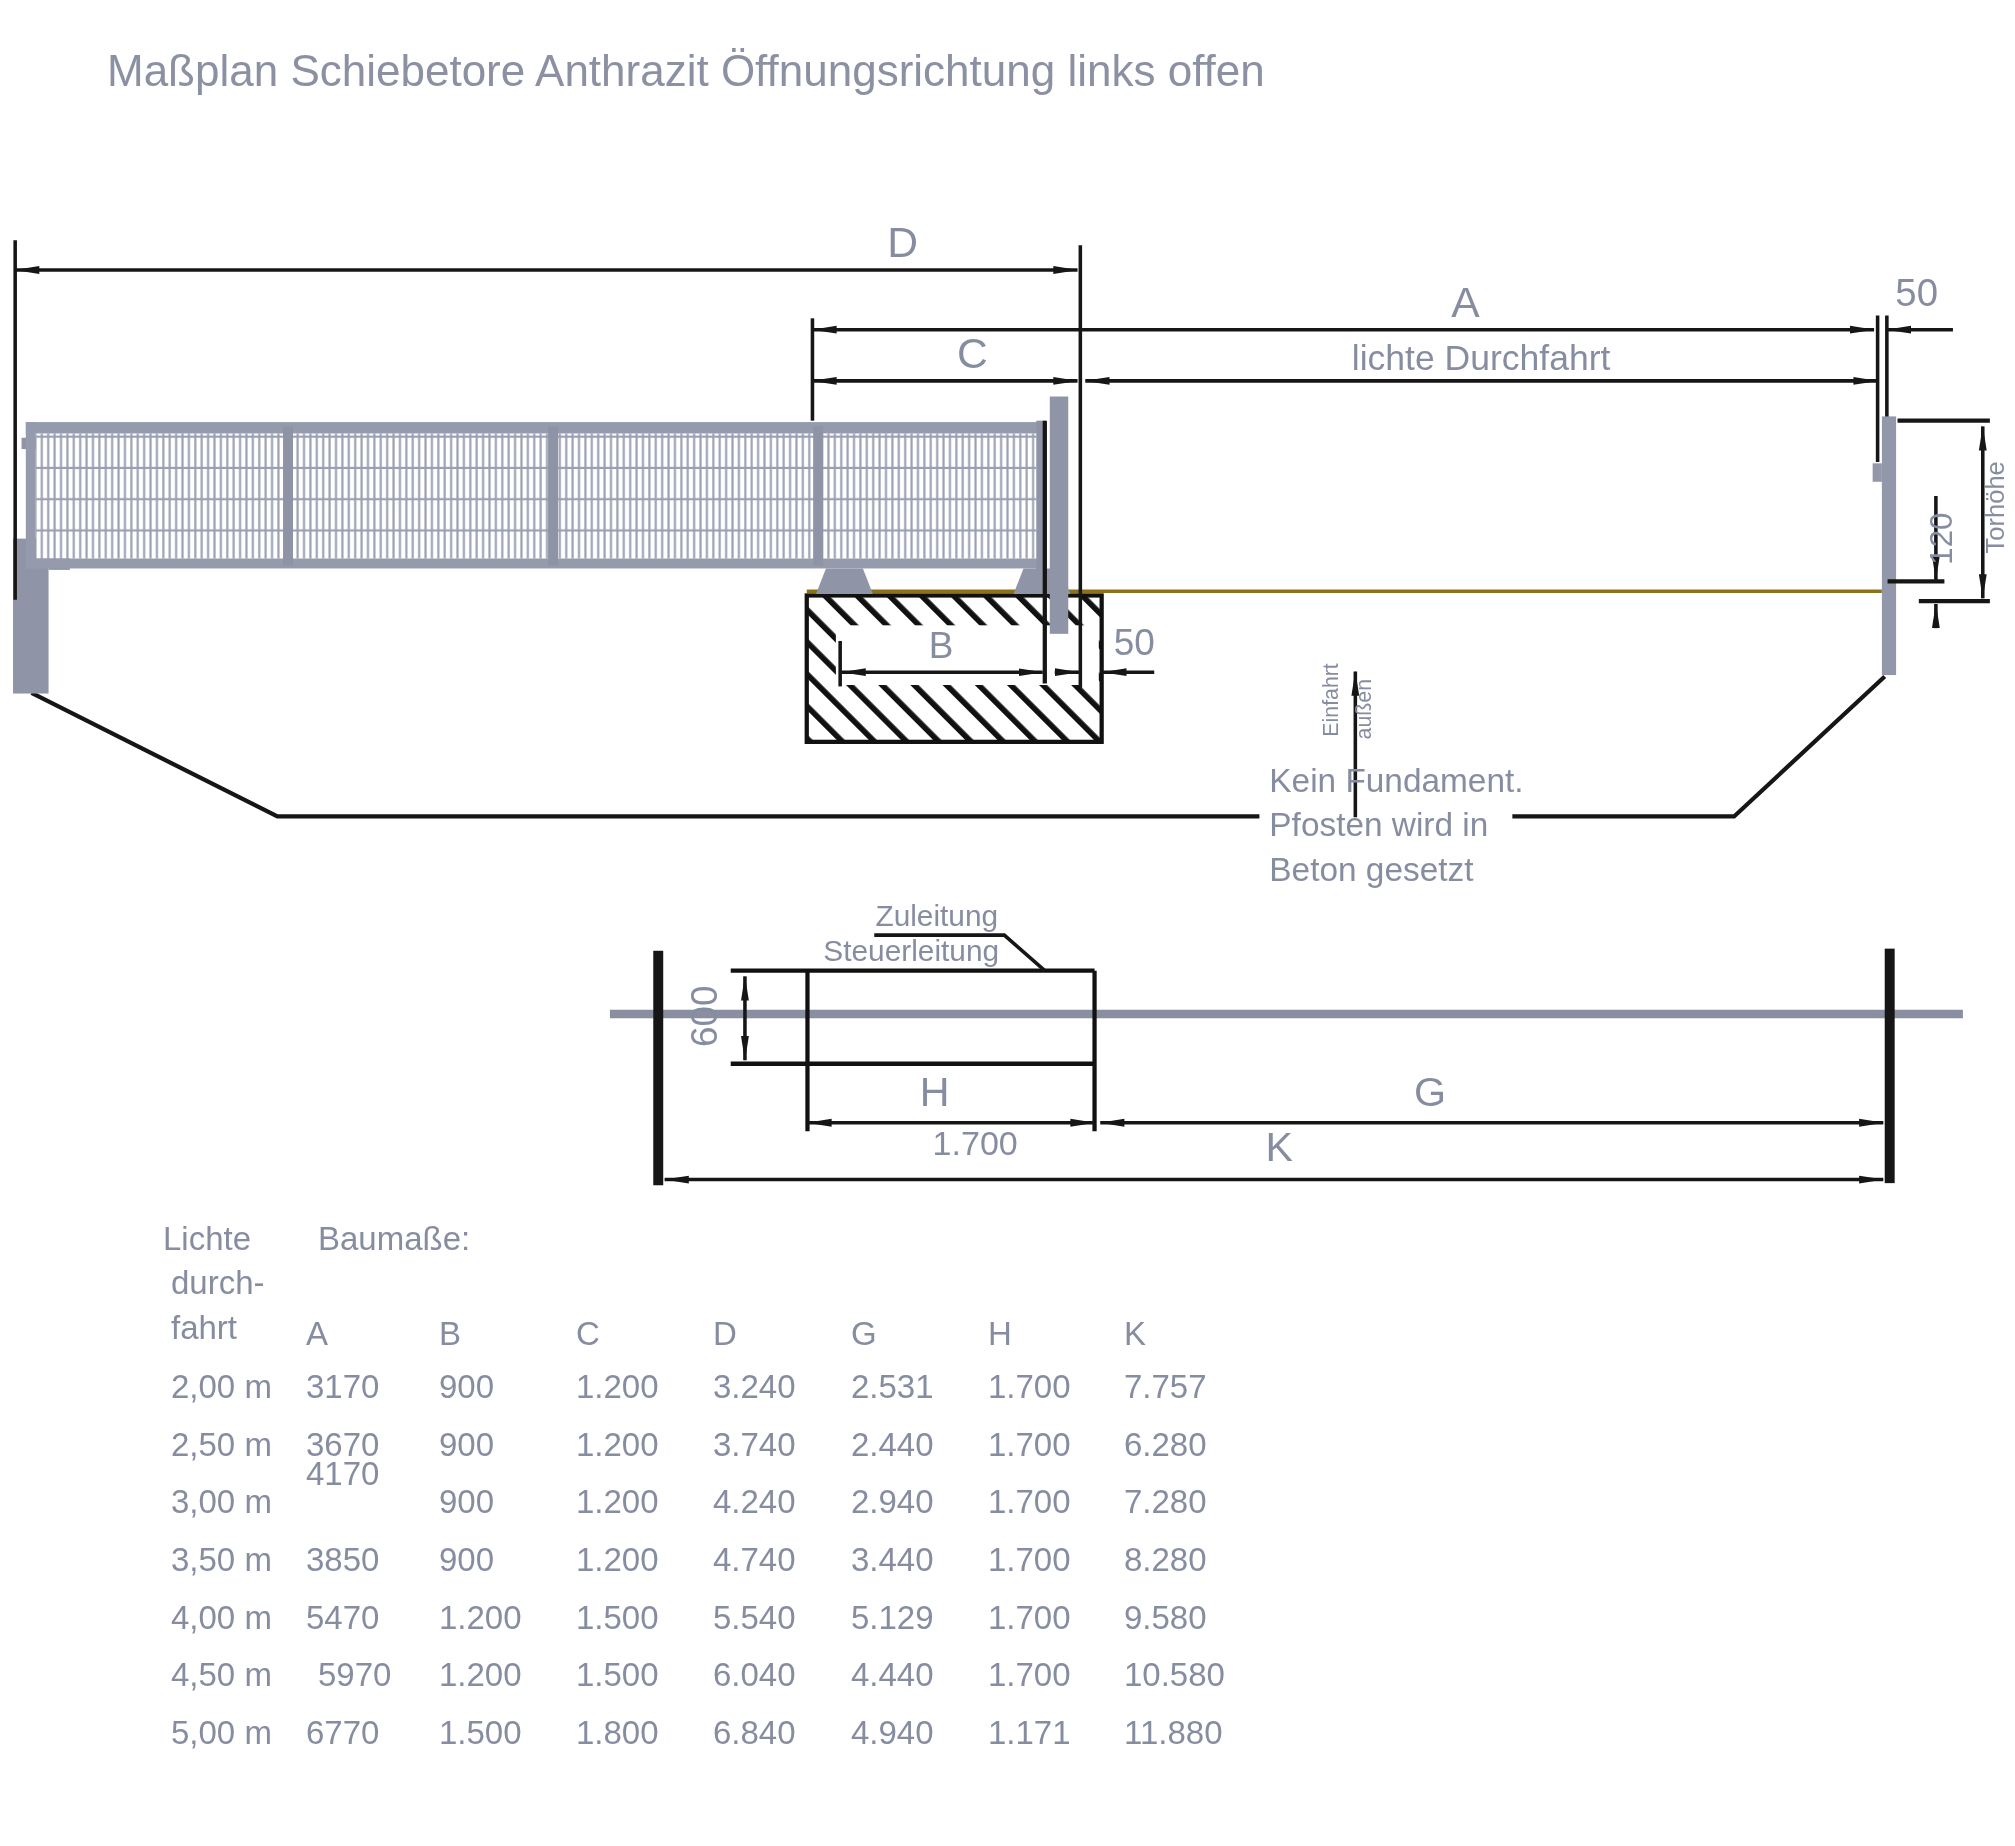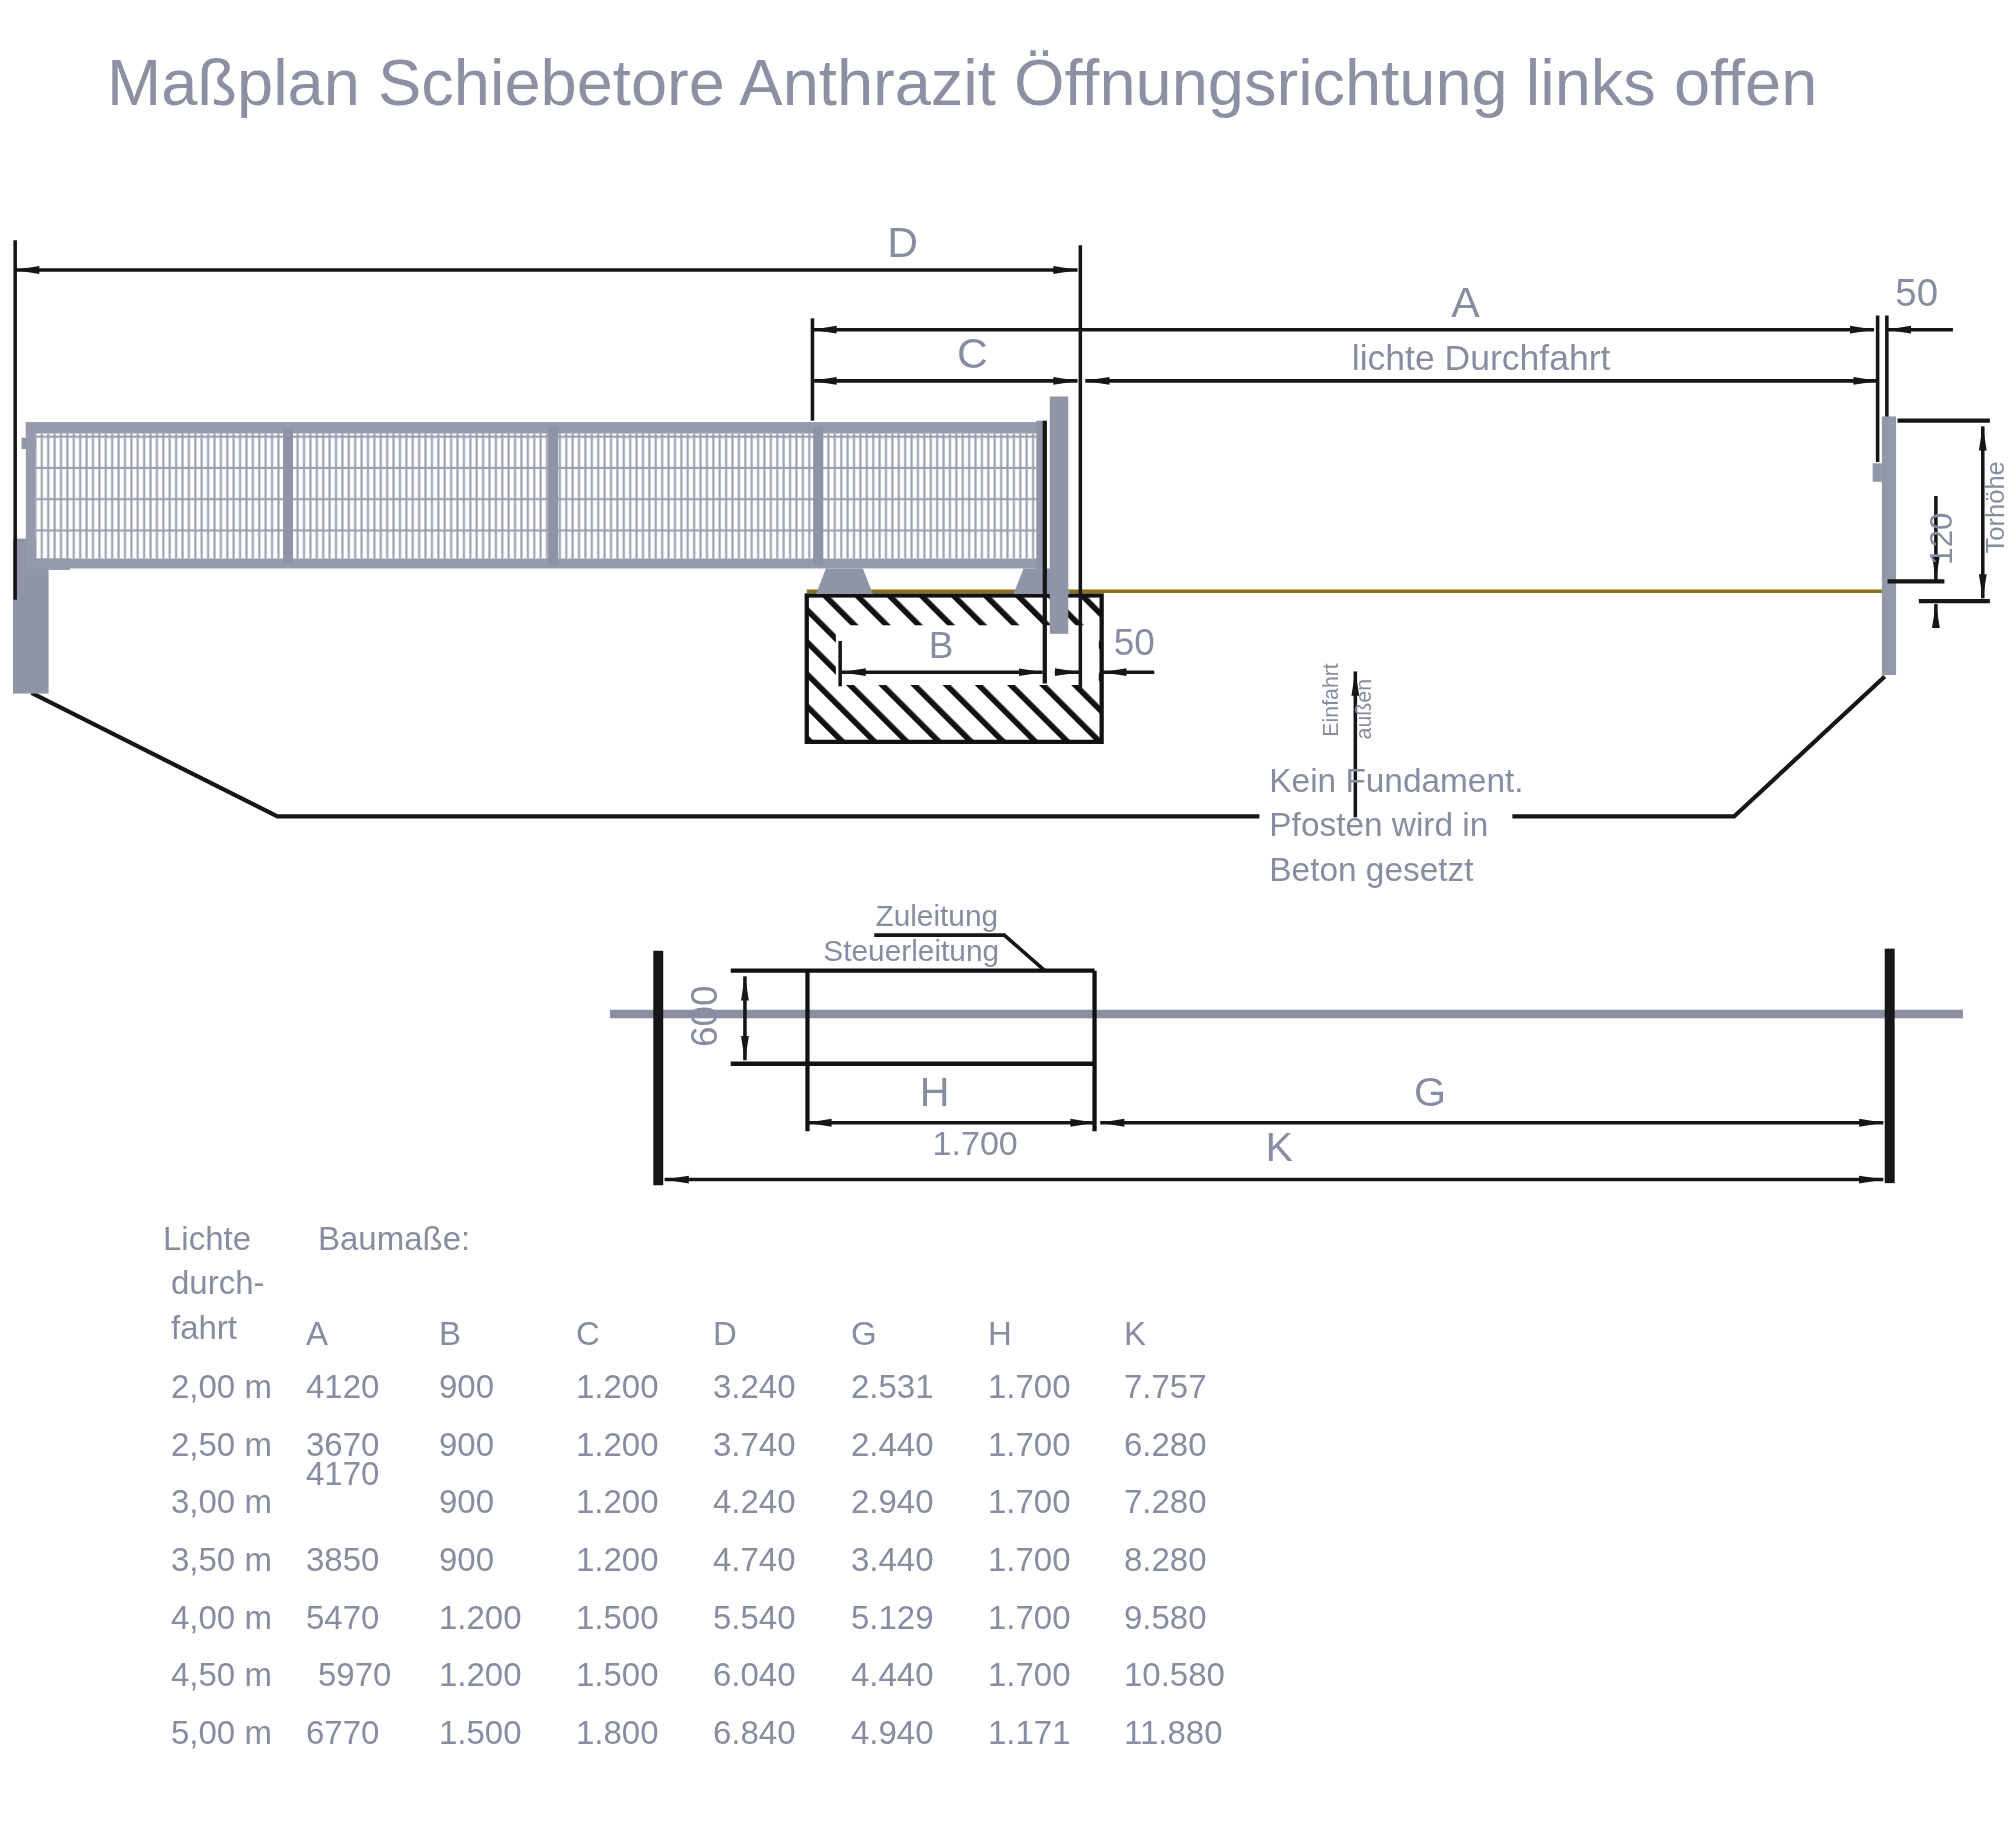--- a/index.html
+++ b/index.html
@@ -5,21 +5,21 @@
   html,body { margin:0; padding:0; background:#ffffff; }
   #canvas {
     position:relative;
     width:2015px; height:1847px;
     background:#ffffff;
     font-family:"Liberation Sans", sans-serif;
     overflow:hidden;
   }
   .title {
     position:absolute; left:107px; top:47px;
-    font-size:65px; line-height:1.1;
+    font-size:44px; line-height:1.1;
     color:#8b91a3; white-space:nowrap; font-weight:400;
     letter-spacing:0px;
   }
   svg { position:absolute; left:0; top:0; }
   svg text {
     font-family:"Liberation Sans", sans-serif;
     fill:#878da0;
   }
   .t-cell {
     position:absolute; font-size:33px; color:#878da0; white-space:nowrap;
@@ -171,21 +171,21 @@
 
     <div class="t-cell" style="left:306px;top:1315px">A</div>
     <div class="t-cell" style="left:439px;top:1315px">B</div>
     <div class="t-cell" style="left:576px;top:1315px">C</div>
     <div class="t-cell" style="left:713px;top:1315px">D</div>
     <div class="t-cell" style="left:851px;top:1315px">G</div>
     <div class="t-cell" style="left:988px;top:1315px">H</div>
     <div class="t-cell" style="left:1124px;top:1315px">K</div>
 
     <div class="t-cell" style="left:171px;top:1368px">2,00 m</div>
-    <div class="t-cell" style="left:306px;top:1368px">4120</div>
+    <div class="t-cell" style="left:306px;top:1368px">3170</div>
     <div class="t-cell" style="left:439px;top:1368px">900</div>
     <div class="t-cell" style="left:576px;top:1368px">1.200</div>
     <div class="t-cell" style="left:713px;top:1368px">3.240</div>
     <div class="t-cell" style="left:851px;top:1368px">2.531</div>
     <div class="t-cell" style="left:988px;top:1368px">1.700</div>
     <div class="t-cell" style="left:1124px;top:1368px">7.757</div>
 
     <div class="t-cell" style="left:171px;top:1426px">2,50 m</div>
     <div class="t-cell" style="left:306px;top:1426px">3670</div>
     <div class="t-cell" style="left:439px;top:1426px">900</div>

